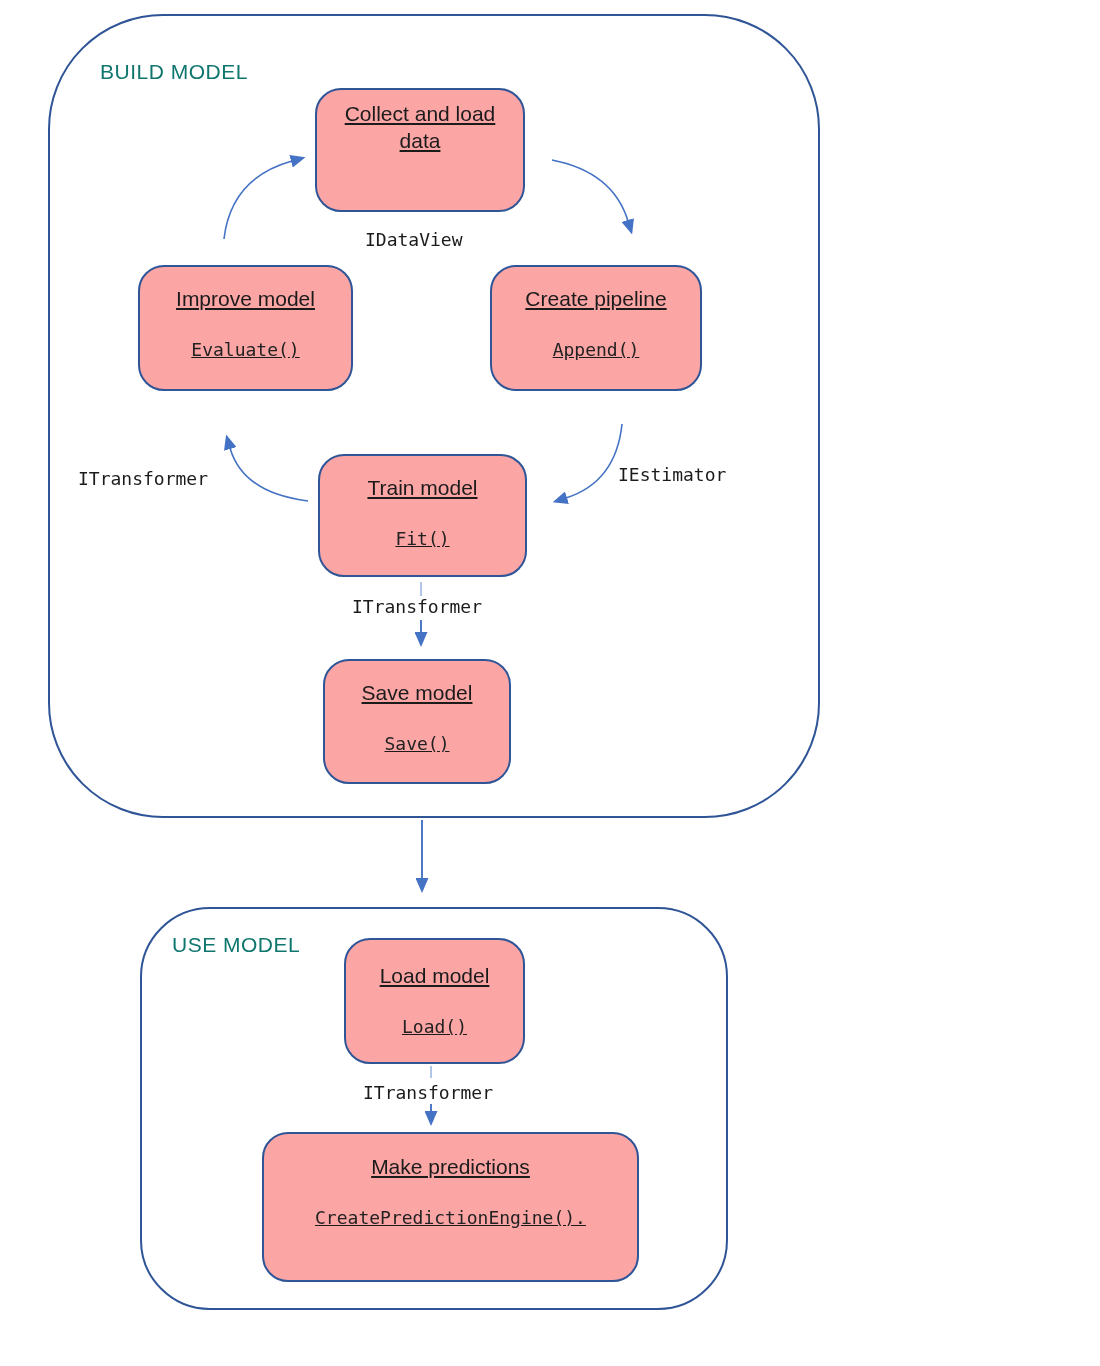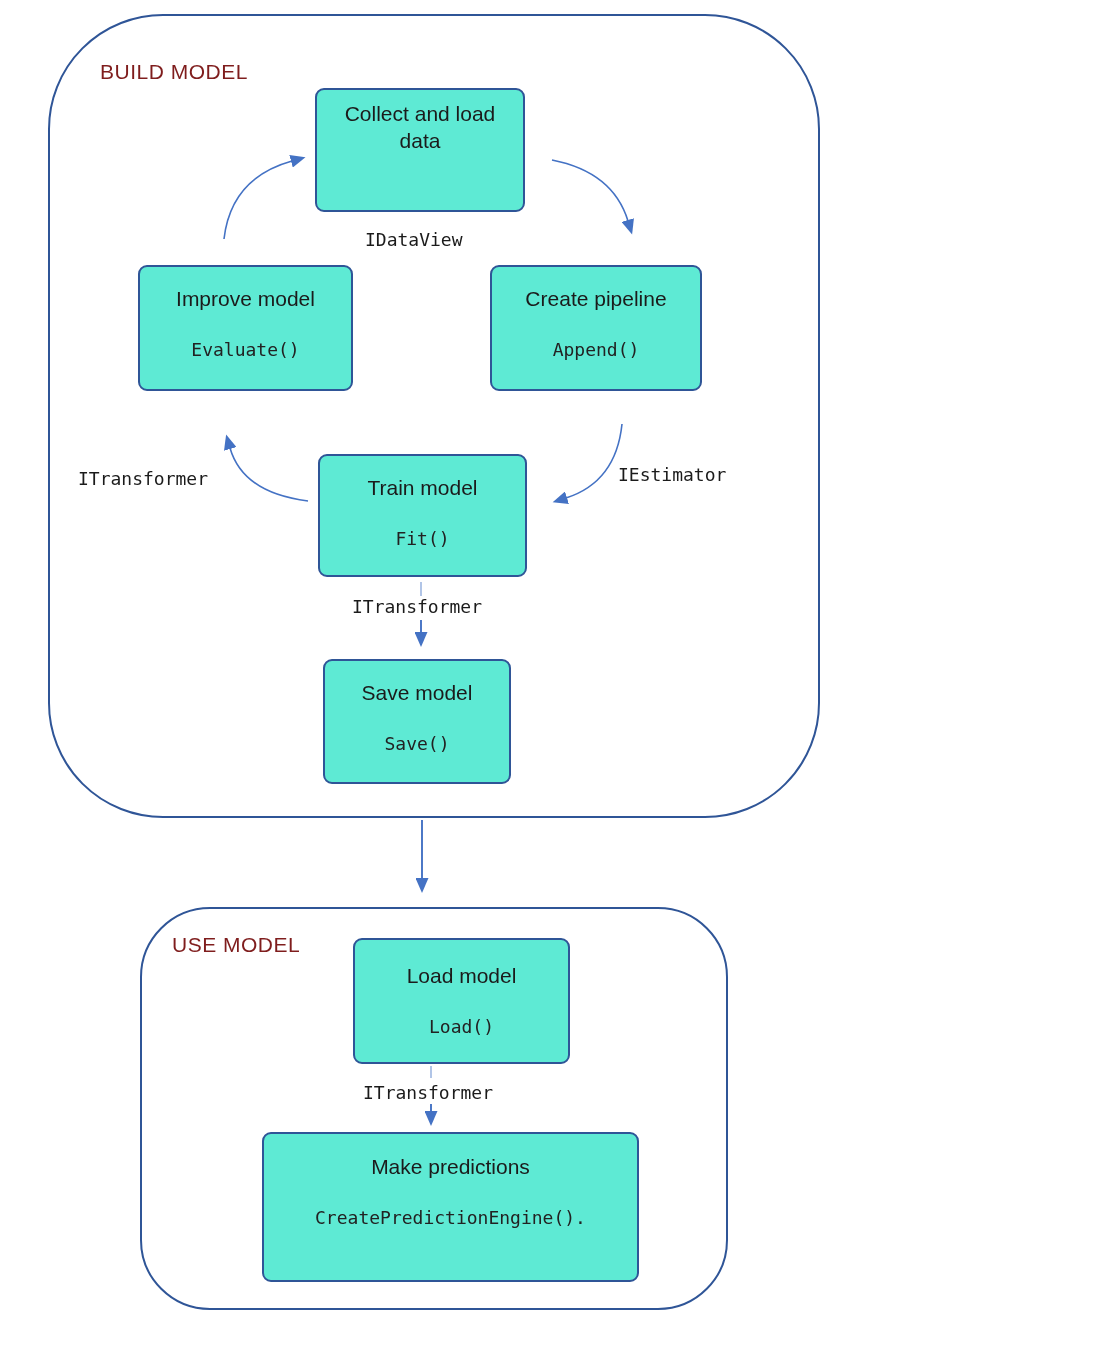--- a/index.html
+++ b/index.html
@@ -9,39 +9,39 @@
   }
   *{margin:0;padding:0;box-sizing:border-box;}
   body{background:#ffffff;font-family:"Liberation Sans",sans-serif;color:var(--text-col);}
   .canvas{position:relative;width:1100px;height:1366px;background:#fff;overflow:hidden;}
   .container{
     position:absolute;border:2px solid var(--border-col);background:transparent;
   }
   .container--build{left:48px;top:14px;width:772px;height:804px;border-radius:115px;}
   .container--use{left:140px;top:907px;width:588px;height:403px;border-radius:70px;}
   .section-label{
-    position:absolute;font-size:21px;letter-spacing:0.5px;color:#7f1d1d;
+    position:absolute;font-size:21px;letter-spacing:0.5px;color:#0f766e;
     font-family:"Liberation Sans",sans-serif;white-space:nowrap;
   }
   .node{
-    position:absolute;background:#5eead4;border:2px solid var(--border-col);
-    border-radius:9px;display:flex;flex-direction:column;align-items:center;
-    text-align:center;padding-top:18px;gap:26px;
+    position:absolute;background:#fca5a5;border:2px solid var(--border-col);
+    border-radius:26px;display:flex;flex-direction:column;align-items:center;
+    text-align:center;padding-top:18px;gap:26px;text-decoration:underline;
   }
   .node .title{font-size:21px;line-height:1.3;color:var(--text-col);}
   .node .code{
     font-family:"DejaVu Sans Mono",monospace;font-size:18px;color:#222;line-height:1.35;
   }
   .node--collect{left:315px;top:88px;width:210px;height:124px;padding-top:10px;}
   .node--collect .title{padding:0 18px;}
   .node--improve{left:138px;top:265px;width:215px;height:126px;}
   .node--create{left:490px;top:265px;width:212px;height:126px;}
   .node--train{left:318px;top:454px;width:209px;height:123px;}
   .node--save{left:323px;top:659px;width:188px;height:125px;}
-  .node--load{left:353px;top:938px;width:217px;height:126px;padding-top:22px;}
+  .node--load{left:344px;top:938px;width:181px;height:126px;padding-top:22px;}
   .node--predict{left:262px;top:1132px;width:377px;height:150px;padding-top:19px;}
   .edge-label{
     position:absolute;font-family:"DejaVu Sans Mono",monospace;font-size:18px;
     color:#1b1b1b;white-space:nowrap;
   }
   .el-idataview{left:365px;top:229px;}
   .el-iestimator{left:618px;top:464px;}
   .el-itransformer-feedback{left:78px;top:468px;}
   .el-itransformer-save{left:352px;top:596px;}
   .el-itransformer-predict{left:363px;top:1082px;}

